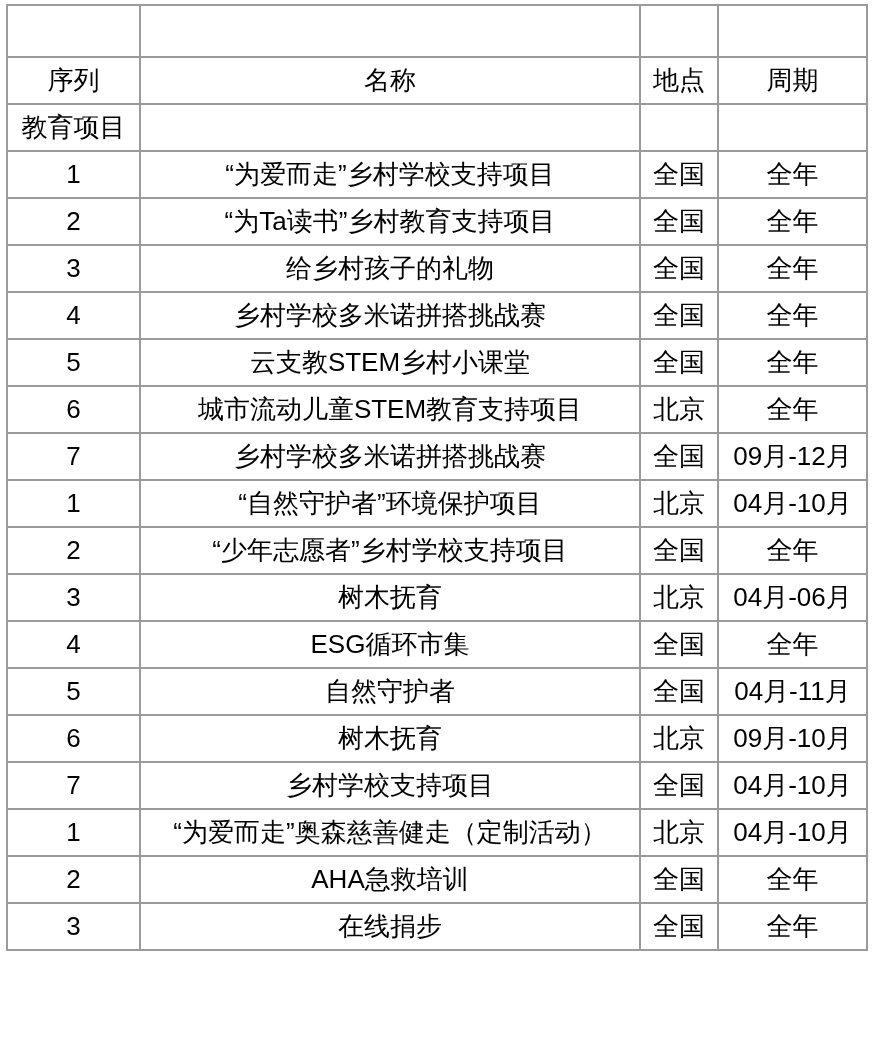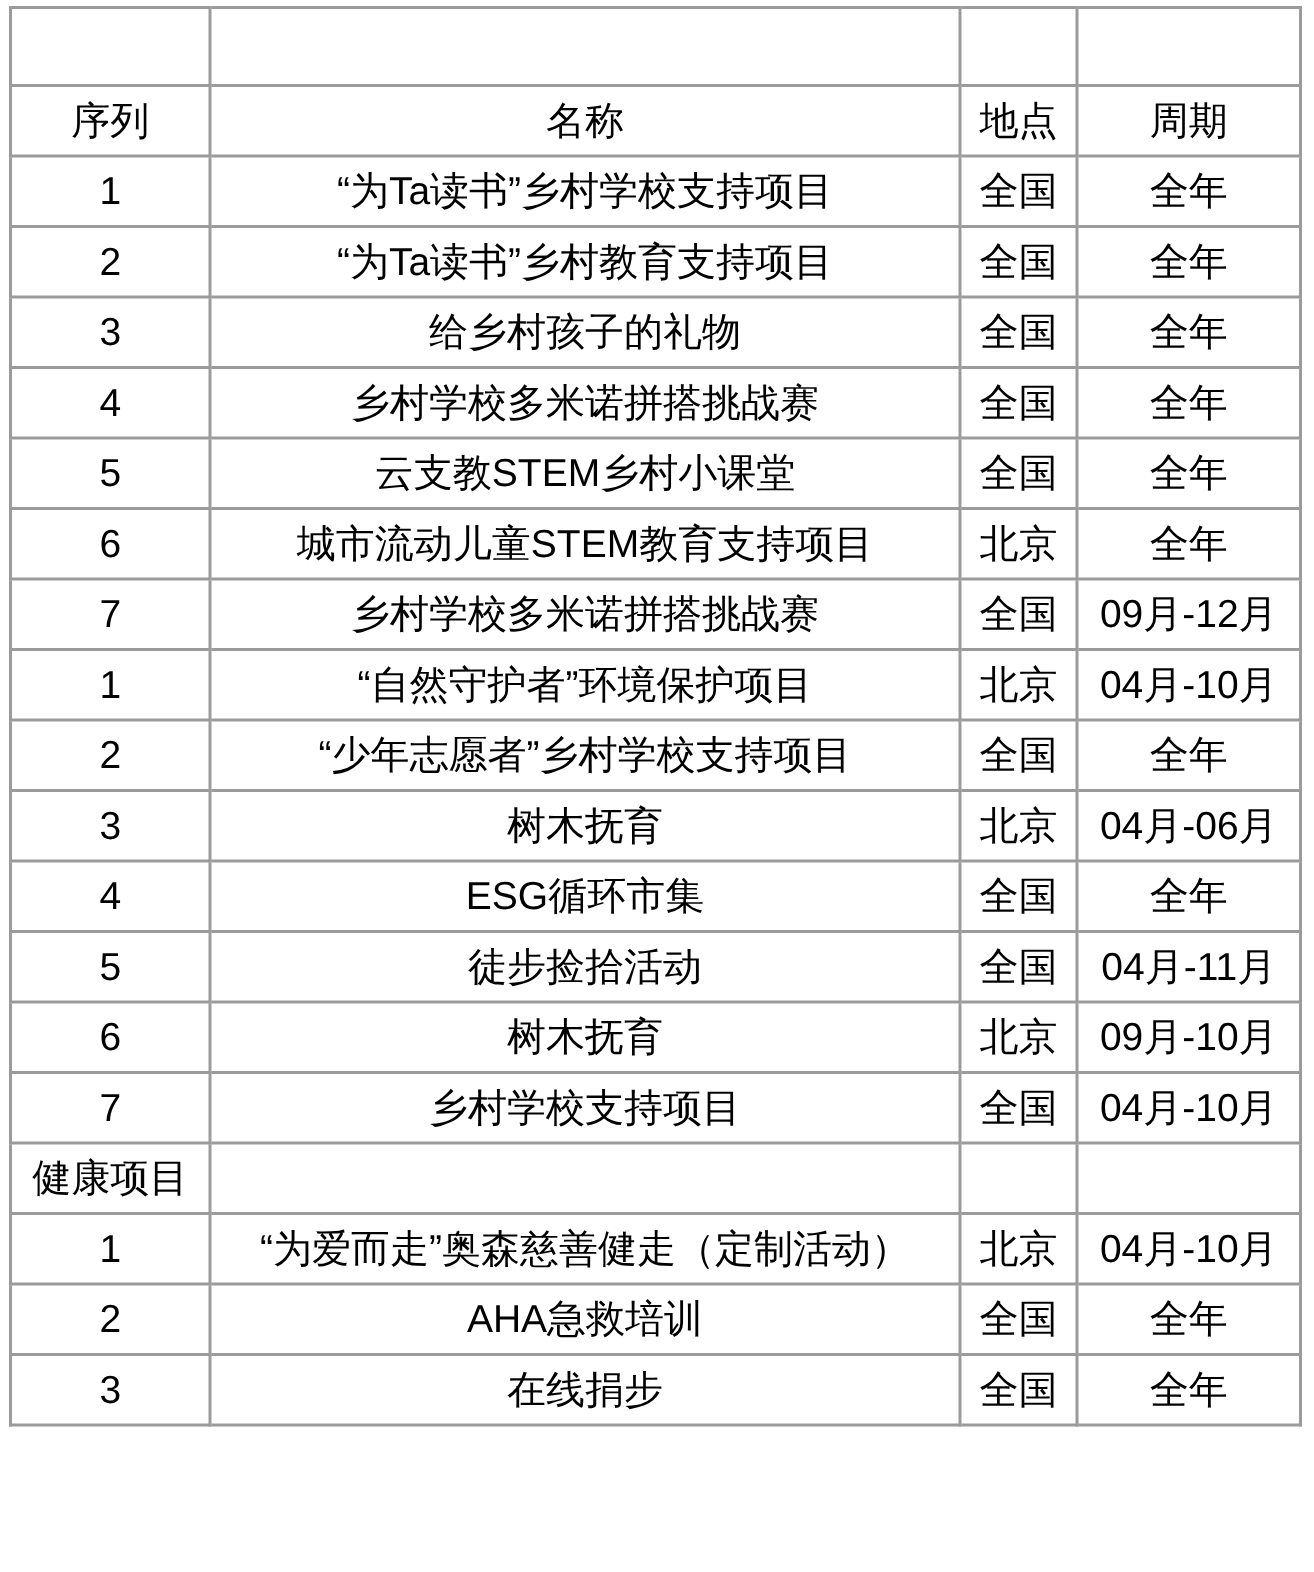--- a/index.html
+++ b/index.html
@@ -49,23 +49,29 @@
         <td></td>
         <td></td>
       </tr>
       <tr>
         <td>序列</td>
         <td>名称</td>
         <td>地点</td>
         <td>周期</td>
       </tr>
 
+    <tr>
+          <td>教育项目</td>
+          <td></td>
+          <td></td>
+          <td></td>
+        </tr>
         <tr>
           <td>1</td>
-          <td>“为Ta读书”乡村学校支持项目</td>
+          <td>“为爱而走”乡村学校支持项目</td>
           <td>全国</td>
           <td>全年</td>
         </tr>
         <tr>
           <td>2</td>
           <td>“为Ta读书”乡村教育支持项目</td>
           <td>全国</td>
           <td>全年</td>
         </tr>
         <tr>
@@ -117,41 +123,35 @@
           <td>04月-06月</td>
         </tr>
         <tr>
           <td>4</td>
           <td>ESG循环市集</td>
           <td>全国</td>
           <td>全年</td>
         </tr>
         <tr>
           <td>5</td>
-          <td>徒步捡拾活动</td>
+          <td>自然守护者</td>
           <td>全国</td>
           <td>04月-11月</td>
         </tr>
         <tr>
           <td>6</td>
           <td>树木抚育</td>
           <td>北京</td>
           <td>09月-10月</td>
         </tr>
         <tr>
           <td>7</td>
           <td>乡村学校支持项目</td>
           <td>全国</td>
           <td>04月-10月</td>
-        </tr>
-        <tr>
-          <td>健康项目</td>
-          <td></td>
-          <td></td>
-          <td></td>
         </tr>
         <tr>
           <td>1</td>
           <td>“为爱而走”奥森慈善健走（定制活动）</td>
           <td>北京</td>
           <td>04月-10月</td>
         </tr>
         <tr>
           <td>2</td>
           <td>AHA急救培训</td>

